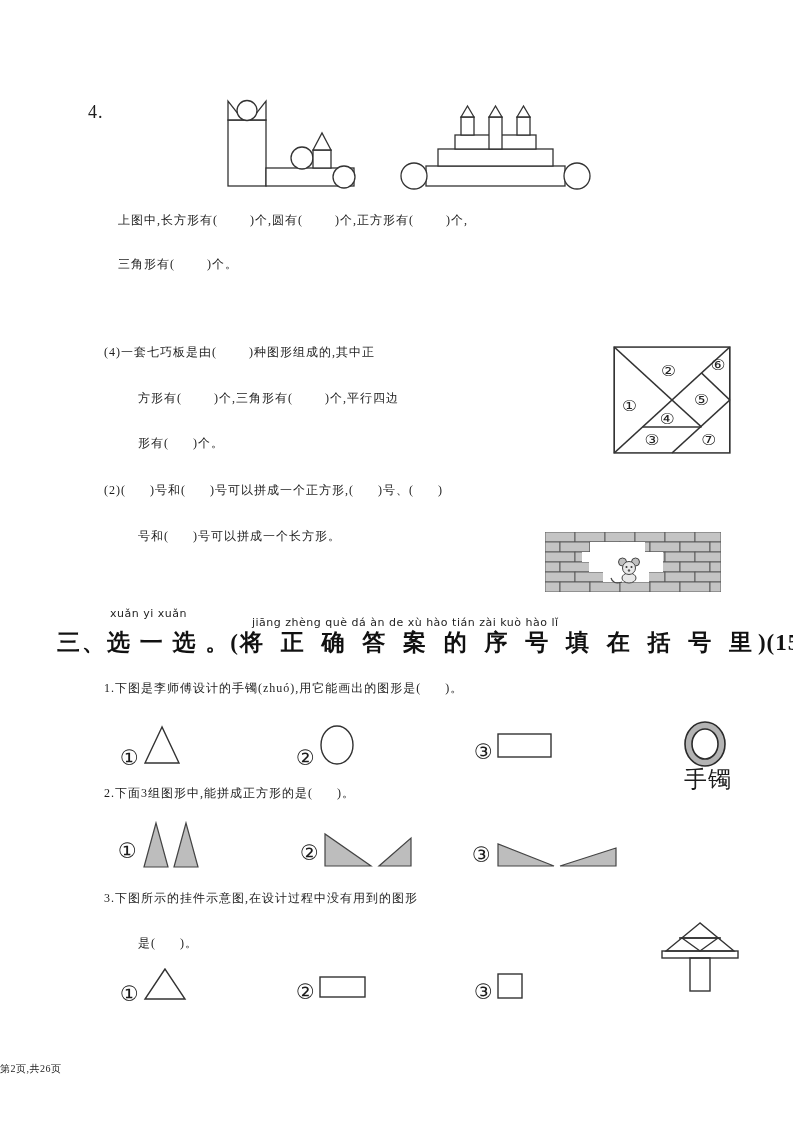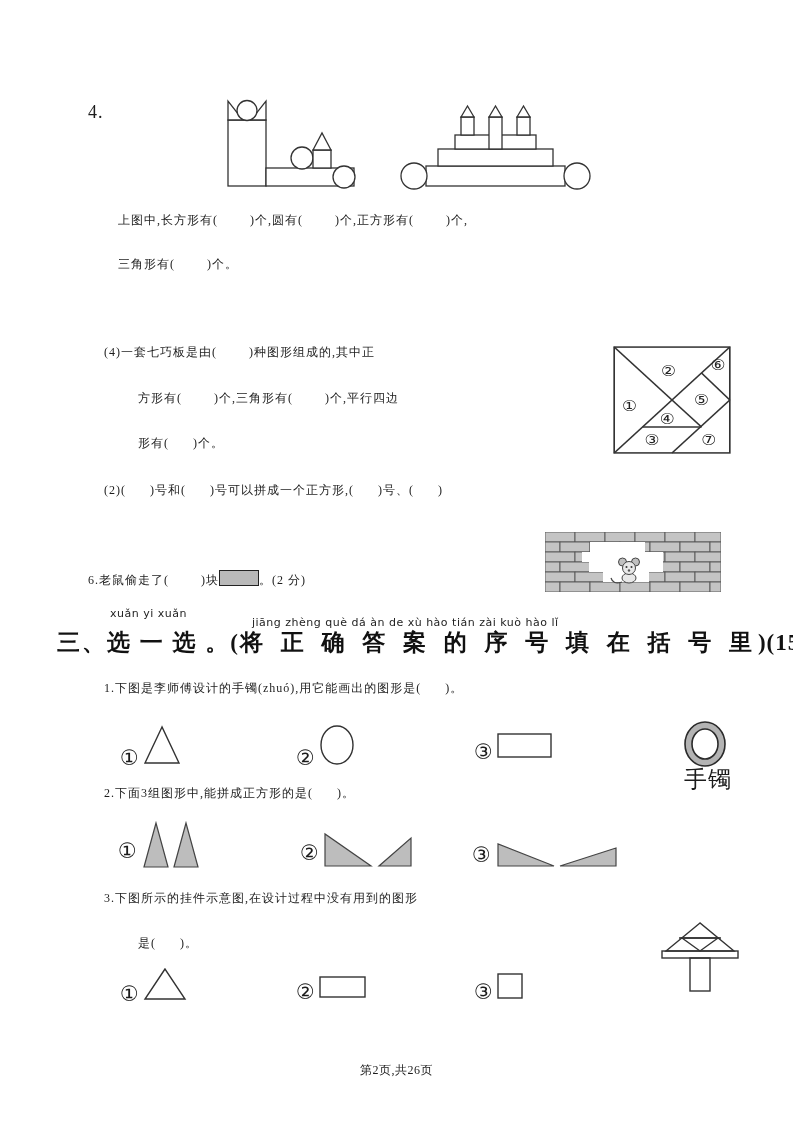--- a/index.html
+++ b/index.html
@@ -15,21 +15,21 @@
   .heading .hs3{letter-spacing:1px;}
   .opt{position:absolute;display:flex;align-items:flex-end;gap:3px;}
   .opt .num{font-family:"DejaVu Sans",sans-serif;font-size:21px;line-height:1;
             transform:translateY(3px);color:#1c1c1c;}
   svg{display:block;}
   .shape{fill:#ffffff;stroke:#333;stroke-width:1.3;}
   .grayshape{fill:#bdbdbd;stroke:#444;stroke-width:1.2;}
   .outline{fill:none;stroke:#333;stroke-width:1.4;}
   .blank-rect{display:inline-block;width:38px;height:14px;background:#b9b9b9;
               border:1.6px solid #222;vertical-align:-2px;}
-  .footer{position:absolute;width:100%;text-align:center;font-size:12px;letter-spacing:.5px;}
+  .footer{position:absolute;width:100%;text-align:left;font-size:10px;letter-spacing:.5px;}
 </style>
 </head>
 <body>
 
 <div id="page">
 
   <div class="t qnum" style="left:88px;top:100px;">4.</div>
 
   <svg style="position:absolute;left:213px;top:98px;" width="150" height="92" viewBox="0 0 150 92">
     <g>
@@ -82,22 +82,22 @@
       <text x="47" y="28">②</text>
       <text x="33" y="92">③</text>
       <text x="46" y="72">④</text>
       <text x="75" y="55">⑤</text>
       <text x="89" y="22">⑥</text>
       <text x="81" y="92">⑦</text>
     </g>
   </svg>
 
   <div class="t" style="left:104px;top:478px;">(2)(      )号和(      )号可以拼成一个正方形,(      )号、(      )</div>
-
-  <div class="t" style="left:88px;top:568px;"><span>6.老鼠偷走了(        )块</span><span class="blank-rect"></span><span>。(2 分)</span></div>
+  <div class="t" style="left:138px;top:524px;">号和(      )号可以拼成一个长方形。</div>
+
 
   <svg style="position:absolute;left:545px;top:532px;" width="176" height="60" viewBox="0 0 176 60">
     <rect x="0" y="0" width="176" height="60" fill="#e6e6e6"></rect>
     <g fill="#c4c4c4" stroke="#555" stroke-width="0.9">
       <rect x="0" y="0" width="30" height="10"></rect>
         <rect x="30" y="0" width="30" height="10"></rect>
         <rect x="60" y="0" width="30" height="10"></rect>
         <rect x="90" y="0" width="30" height="10"></rect>
         <rect x="120" y="0" width="30" height="10"></rect>
         <rect x="150" y="0" width="26" height="10"></rect>

